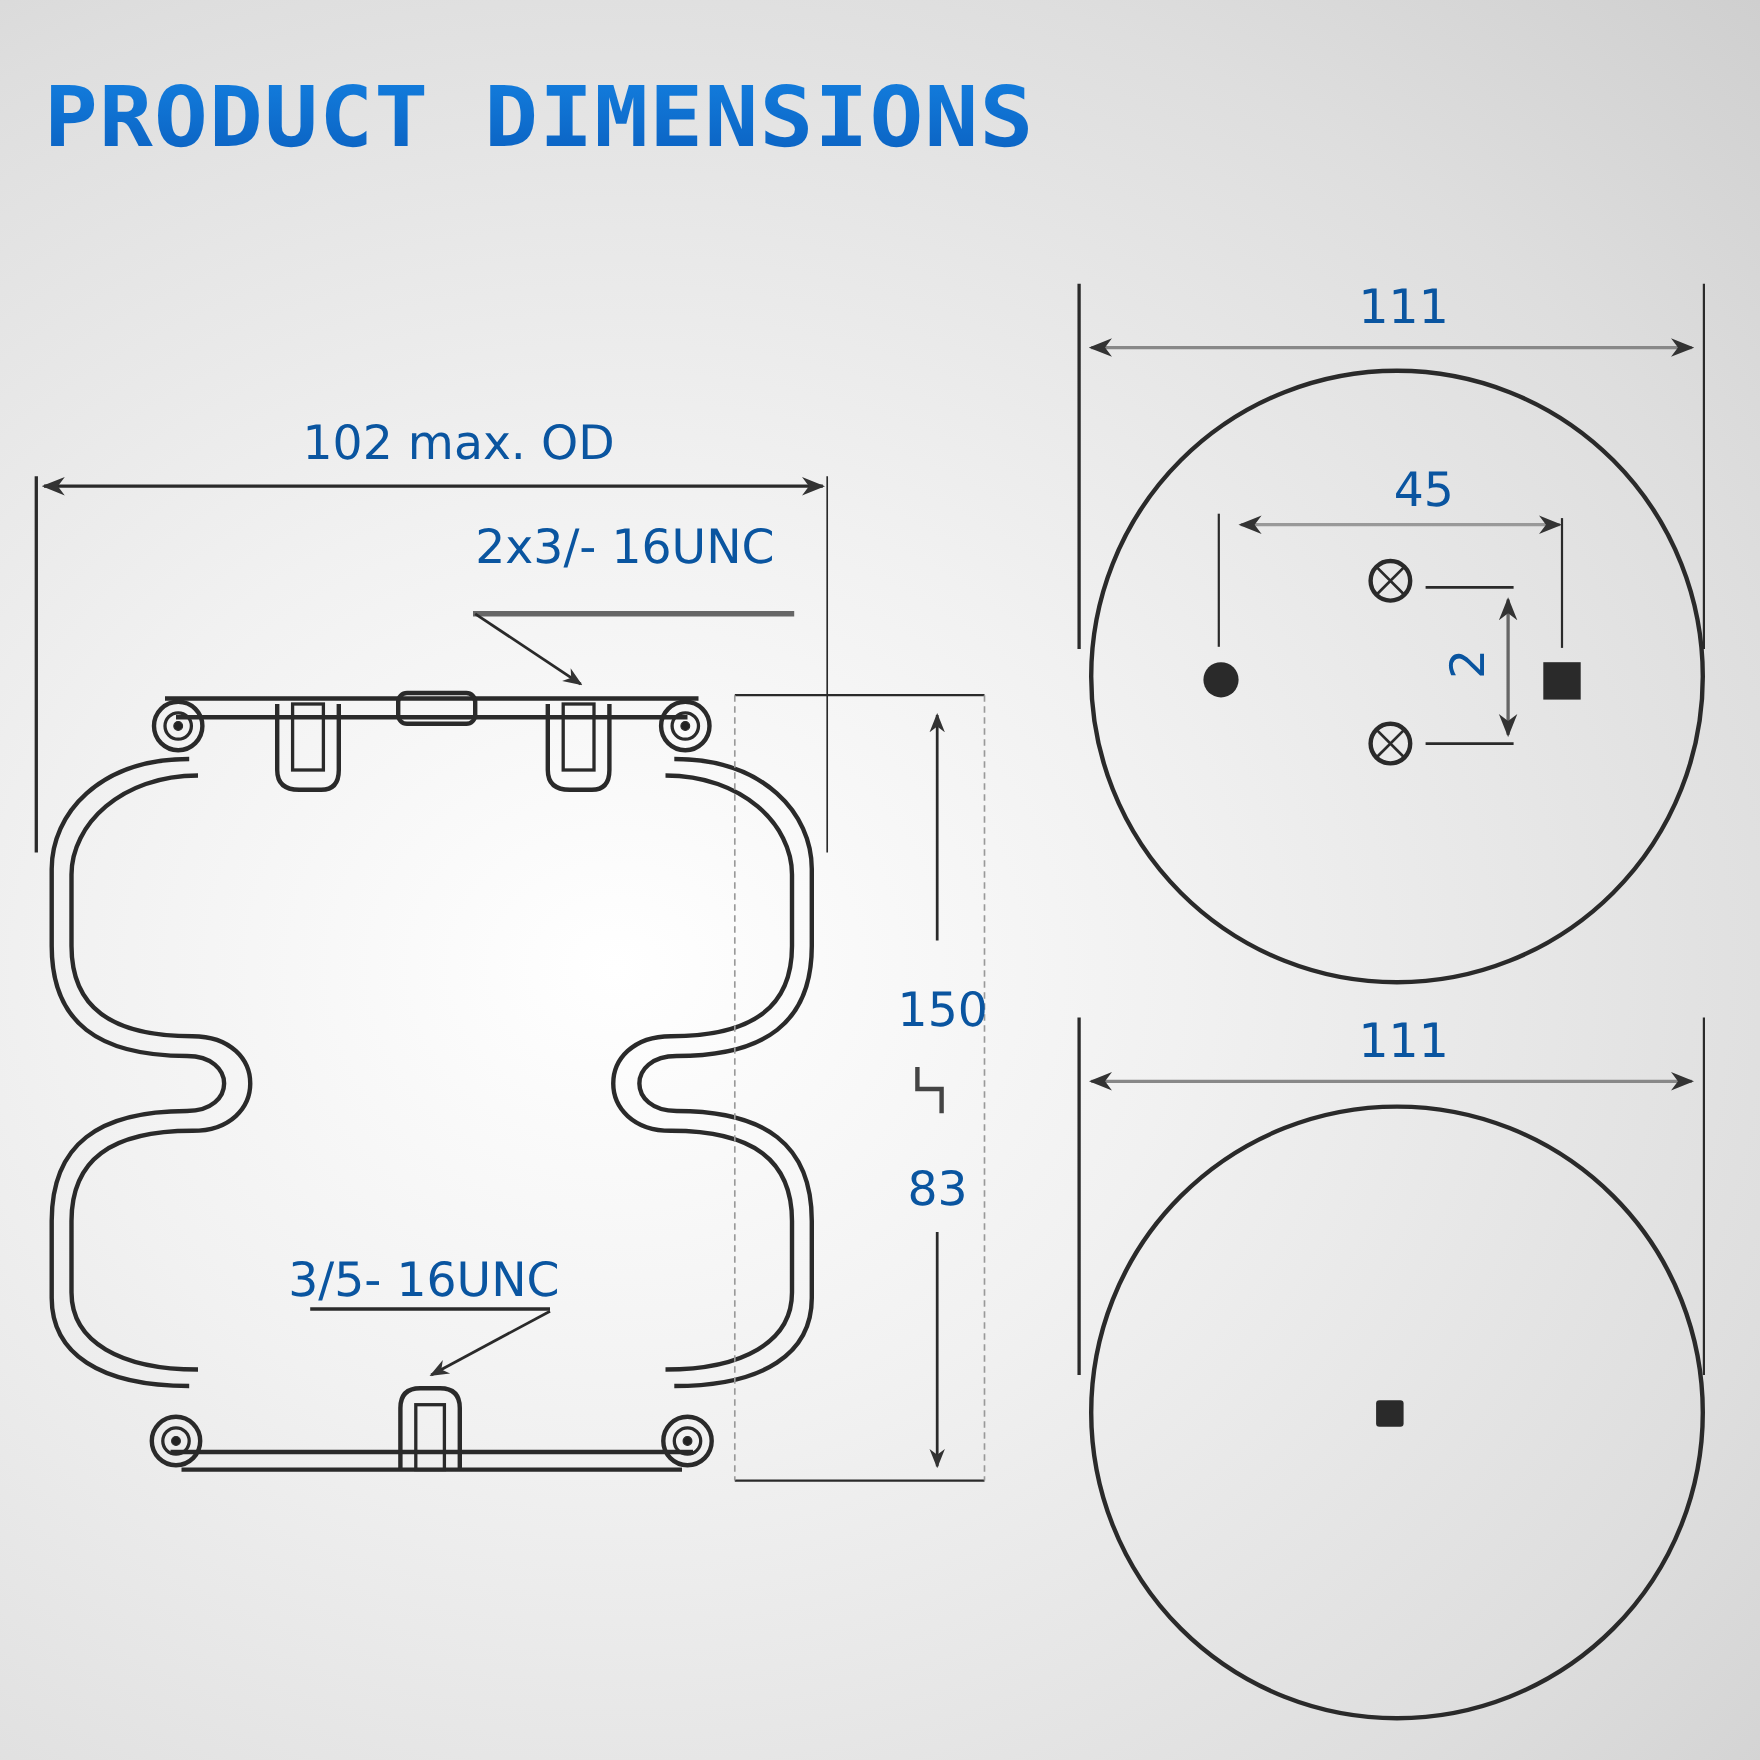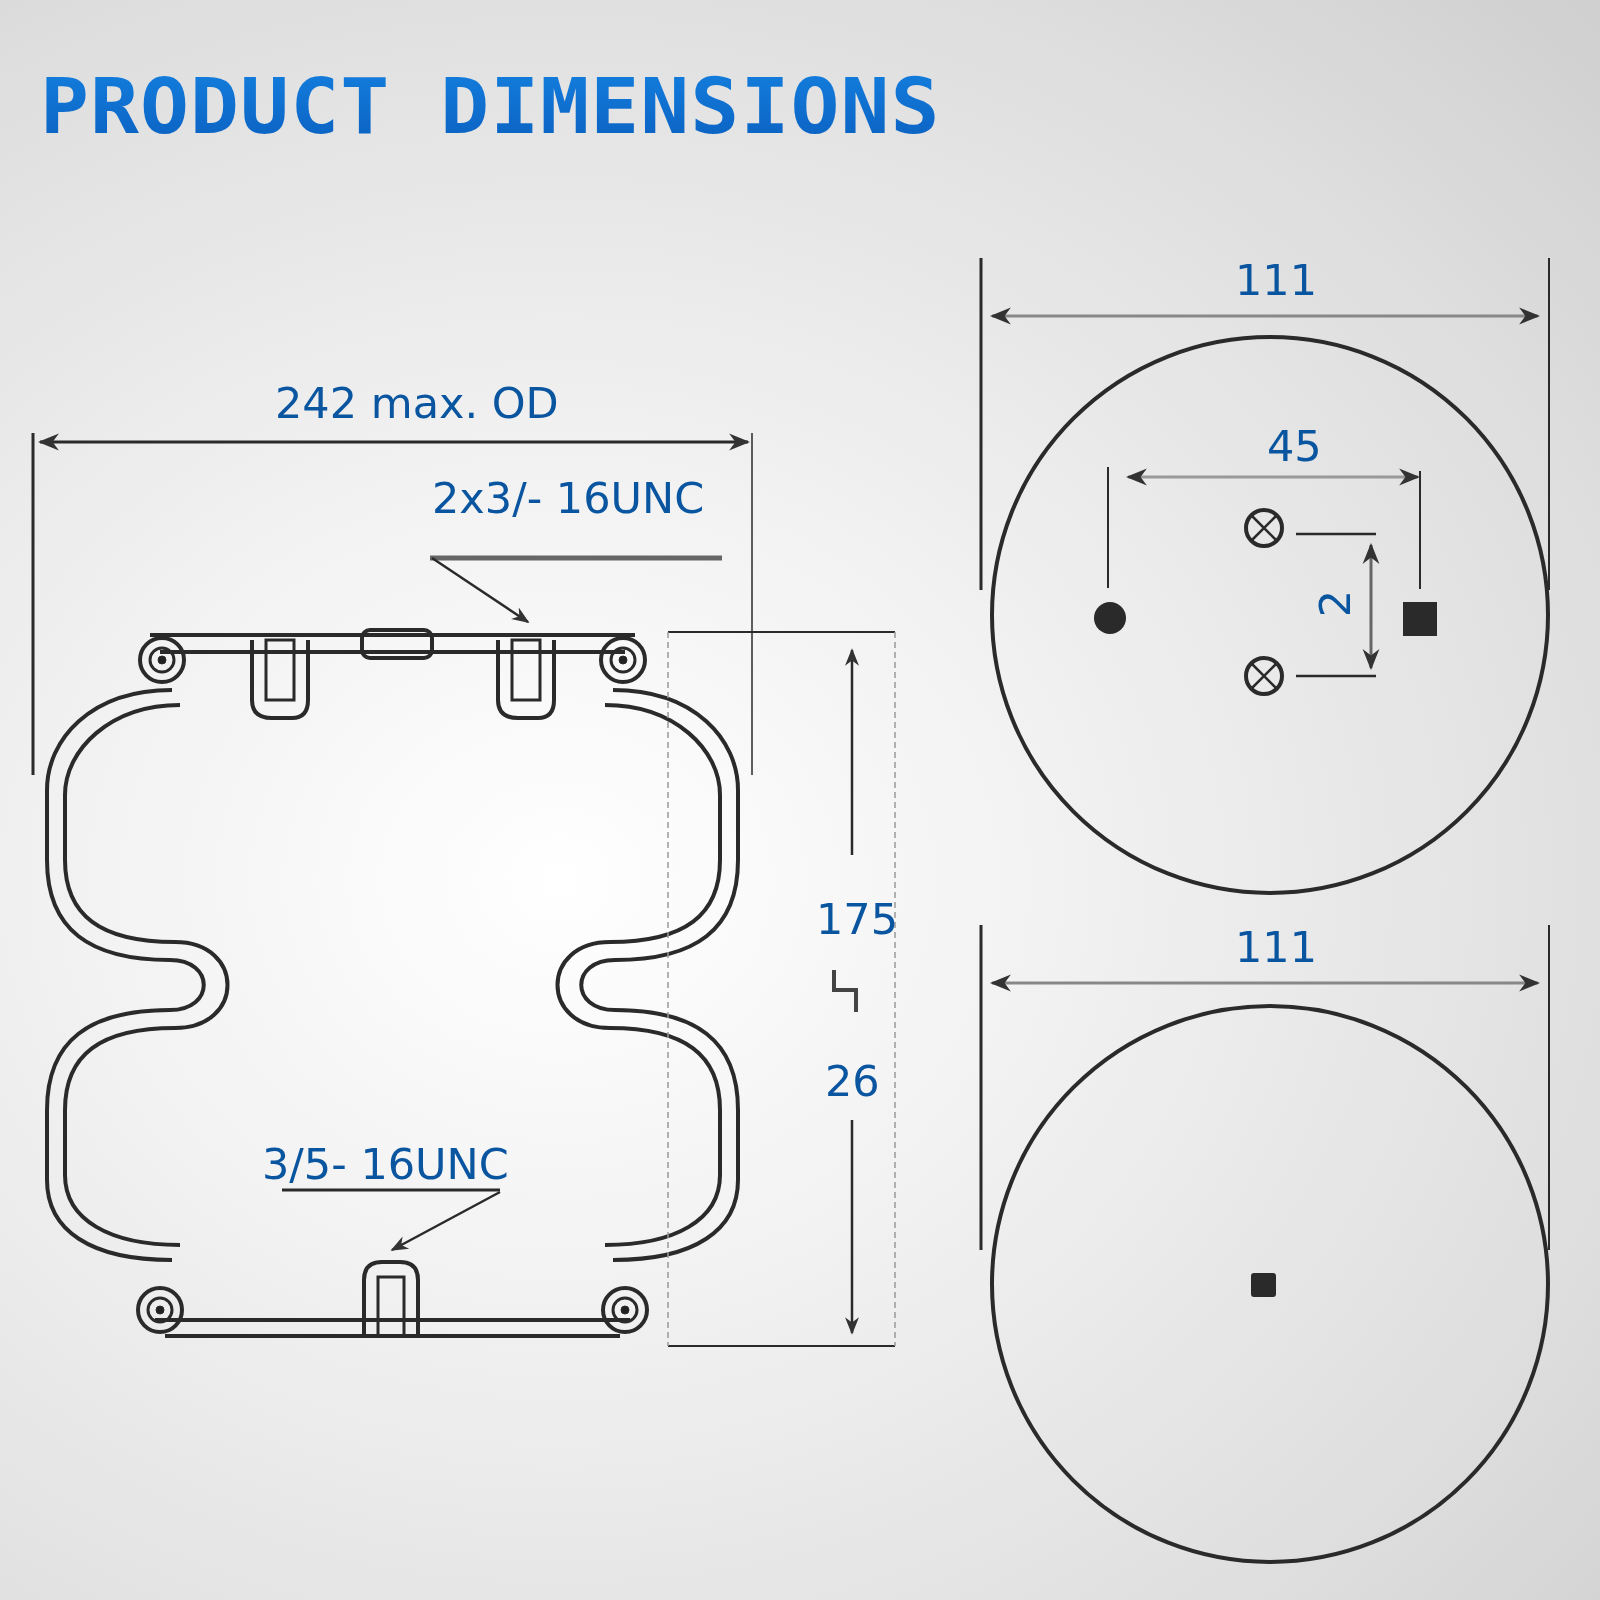--- a/index.html
+++ b/index.html
@@ -114,23 +114,23 @@
 
   <g stroke="#2a2a2a" fill="none">
     <line x1="981" y1="925" x2="981" y2="1250" stroke-width="3"></line>
     <line x1="1549" y1="925" x2="1549" y2="1250" stroke-width="2"></line>
     <line x1="992" y1="983" x2="1538" y2="983" stroke="#888" stroke-width="3" marker-start="url(#arr)" marker-end="url(#arr)"></line>
     <circle cx="1270" cy="1284" r="278" stroke-width="4"></circle>
     <rect x="1251" y="1273" width="25" height="24" rx="3" fill="#2a2a2a" stroke="none"></rect>
   </g>
 </svg>
 
-<div class="dim" style="left:275px; top:382px;">242 max. OD</div>
+<div class="dim" style="left:275px; top:382px;">102 max. OD</div>
 <div class="dim" style="left:432px; top:477px;">2x3/- 16UNC</div>
 <div class="dim" style="left:262px; top:1143px;">3/5- 16UNC</div>
-<div class="dim" style="left:816px; top:898px;">175</div>
-<div class="dim" style="left:825px; top:1060px;">26</div>
+<div class="dim" style="left:816px; top:898px;">150</div>
+<div class="dim" style="left:825px; top:1060px;">83</div>
 
 <div class="dim" style="left:1235px; top:259px;">111</div>
 <div class="dim" style="left:1236px; top:425px;margin-left:31px;">45</div>
 <div class="dim" style="left:1322px; top:582px; transform:rotate(-90deg); transform-origin:center;">2</div>
 
 <div class="dim" style="left:1235px; top:926px;">111</div>
 
 </body></html>

